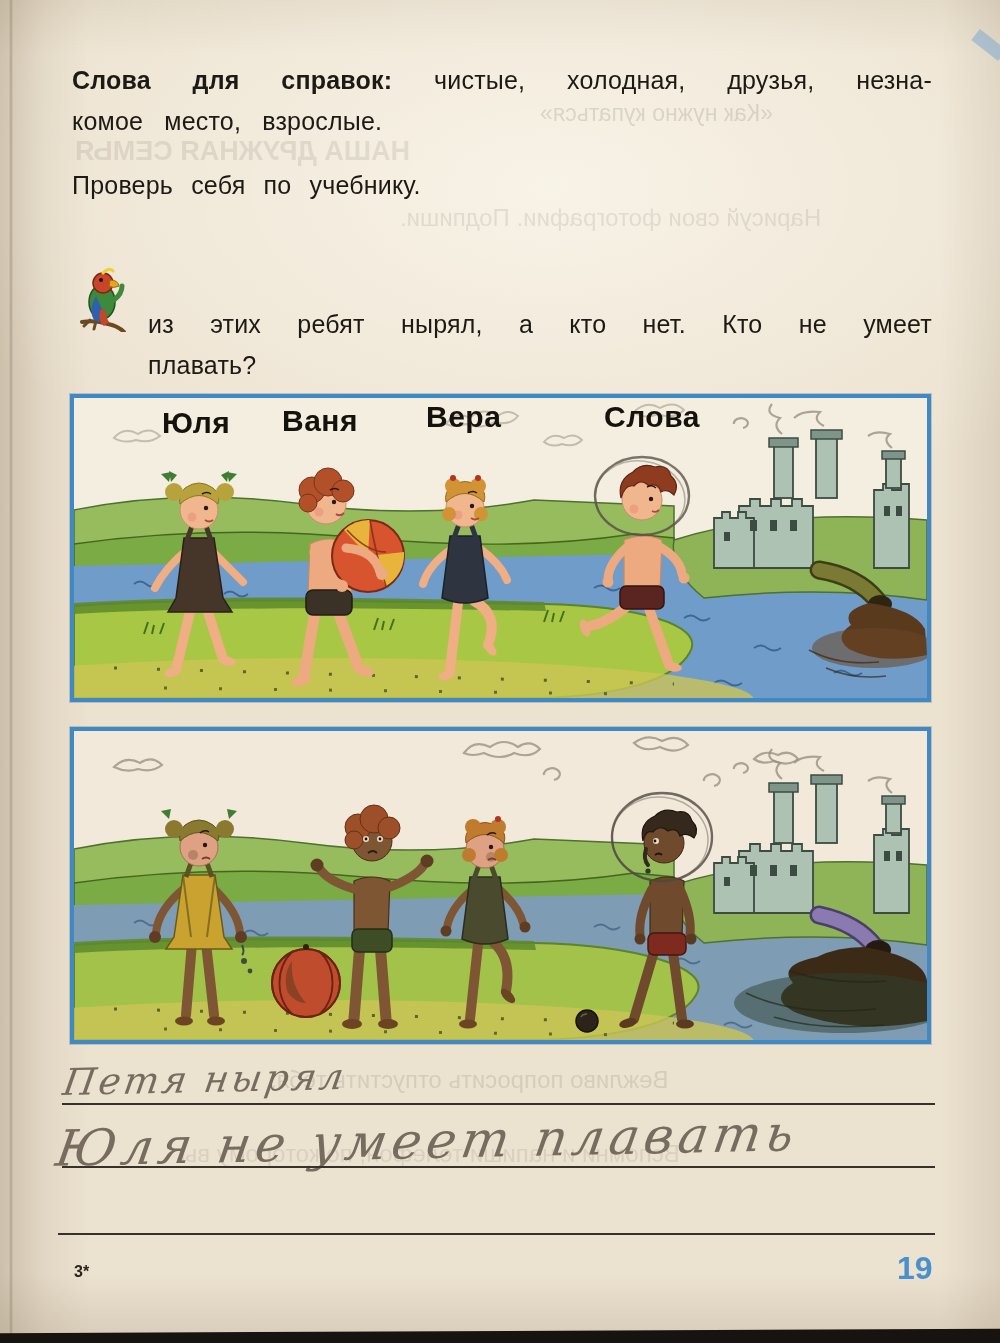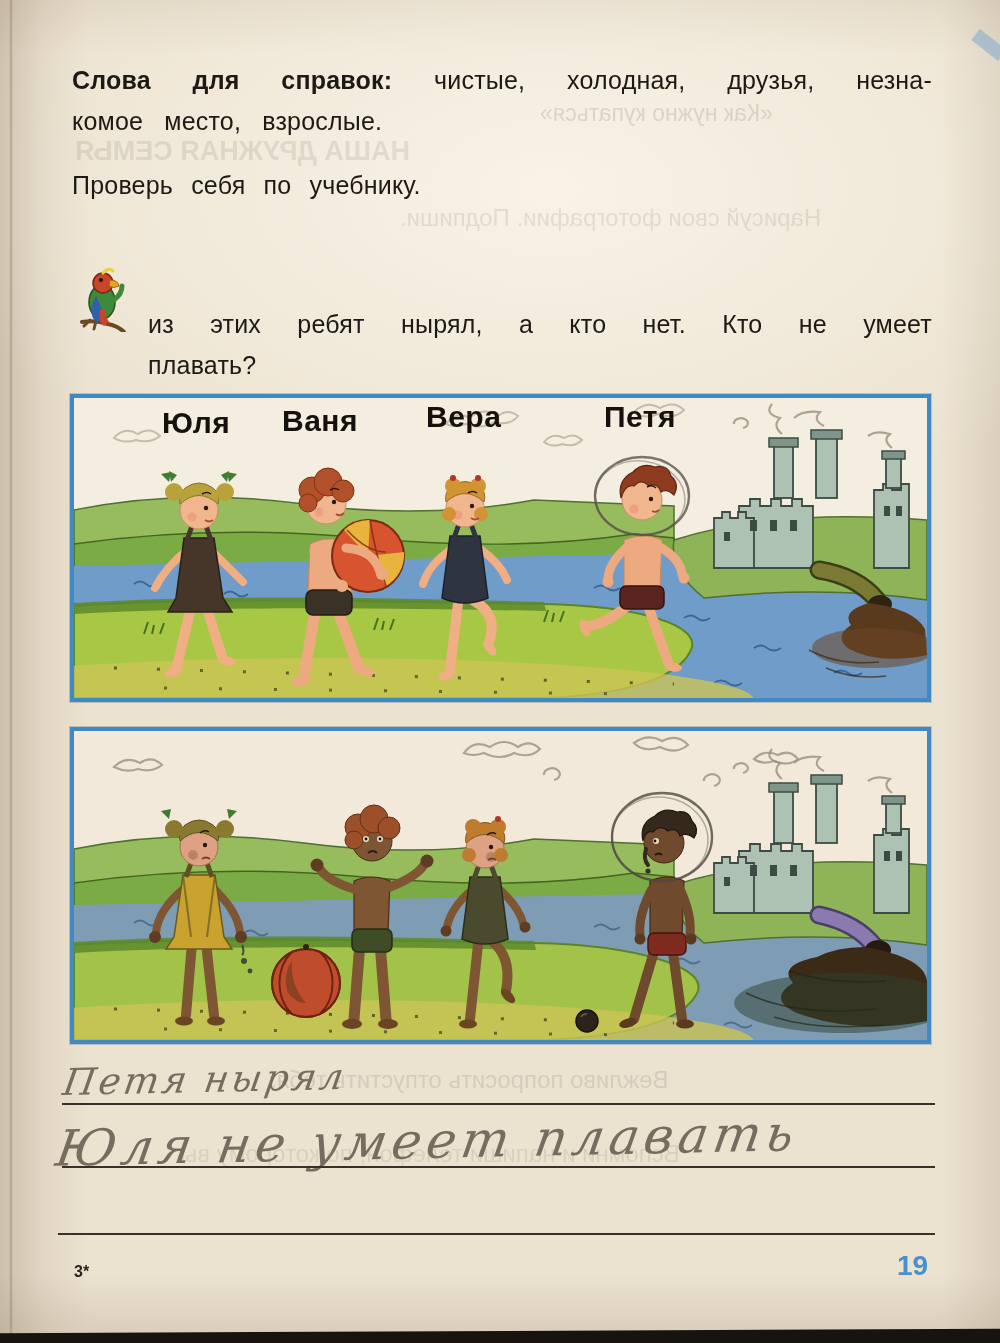--- a/index.html
+++ b/index.html
@@ -34,21 +34,21 @@
   .pic svg{display:block;}
   .kid-name{position:absolute;font-size:30px;font-weight:600;color:#15110c;letter-spacing:.5px;}
 
   .ans-line{position:absolute;left:62px;width:873px;height:0;border-bottom:2.5px solid #37312a;}
   .hand{position:absolute;font-family:"DejaVu Serif",serif;font-style:italic;color:#6e6356;
     transform:skewX(-10deg) rotate(-1.2deg);white-space:nowrap;opacity:.92;}
   .hand1{font-size:37px;letter-spacing:3px;}
   .hand2{font-size:50px;letter-spacing:5px;}
 
   .footer-left{position:absolute;left:74px;top:1263px;font-size:16px;font-weight:700;color:#2a241d;}
-  .page-num{position:absolute;left:897px;top:1250px;font-size:28px;font-weight:700;color:#4a90cc;}
+  .page-num{position:absolute;left:897px;top:1250px;font-size:32px;font-weight:700;color:#4a90cc;}
 </style>
 </head>
 <body>
 
 <div id="page">
   <div class="crease"></div>
   <div class="corner-wedge"></div>
 
   <div class="ghost" style="left:540px;top:100px;font-size:23px;">«Как нужно купаться»</div>
   <div class="ghost" style="left:75px;top:136px;font-size:27px;font-weight:700;opacity:.16;">НАША ДРУЖНАЯ СЕМЬЯ</div>
@@ -262,21 +262,21 @@
         <path d="M573,89 q5,-3 9,1" stroke="#26180e" stroke-width="1.5" fill="none"></path>
         <path d="M578,113 q4,2 7,-1" stroke="#a84a3a" stroke-width="1.8" fill="none"></path>
         <circle cx="560" cy="111" r="4.5" fill="#e87f6a" opacity=".4"></circle>
         <ellipse cx="568" cy="98" rx="47" ry="39" fill="none" stroke="#5b544a" stroke-width="2.4" opacity=".8"></ellipse>
         <ellipse cx="566" cy="100" rx="45" ry="37" fill="none" stroke="#5b544a" stroke-width="1.6" opacity=".4" transform="rotate(7 566 100)"></ellipse>
       </g>
     </svg>
     <span class="kid-name" style="left:88px;top:8px;">Юля</span>
     <span class="kid-name" style="left:208px;top:6px;">Ваня</span>
     <span class="kid-name" style="left:352px;top:2px;">Вера</span>
-    <span class="kid-name" style="left:530px;top:2px;">Петя</span>
+    <span class="kid-name" style="left:530px;top:2px;">Слова</span>
   </div>
 
   <div class="pic" style="top:727px;height:309px;">
     <svg viewBox="0 0 853 309" width="853" height="309">
       <rect width="853" height="309" fill="#f2e9da"></rect>
       <g stroke="#9b9283" stroke-width="2.2" fill="none" opacity=".8">
         <path d="M390,22 q10,-14 26,-6 q14,-10 28,0 q12,-8 22,2 q-10,10 -26,4 q-14,8 -30,0 q-12,4 -20,0 Z"></path>
         <path d="M560,12 q14,-10 28,-2 q16,-8 26,4 q-12,10 -28,2 q-16,6 -26,-4 Z"></path>
         <path d="M680,28 q10,-10 24,-4 q12,-6 20,4 q-10,8 -24,2 q-12,4 -20,-2 Z"></path>
         <path d="M470,44 a8,6 0 1 1 10,5 M630,50 a8,6 0 1 1 10,5"></path>

